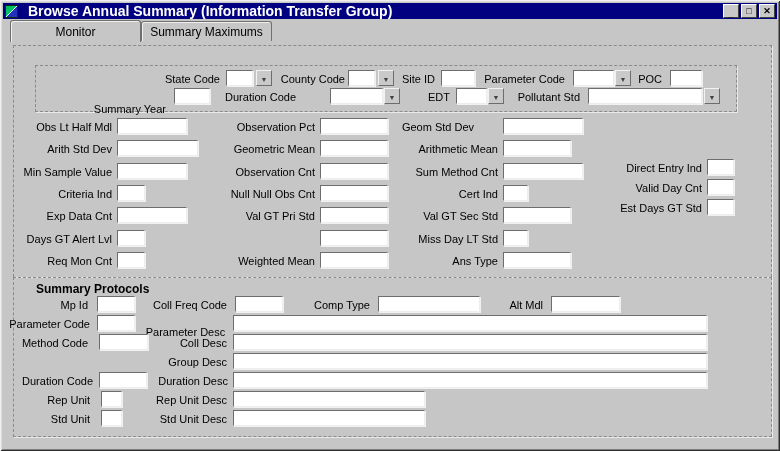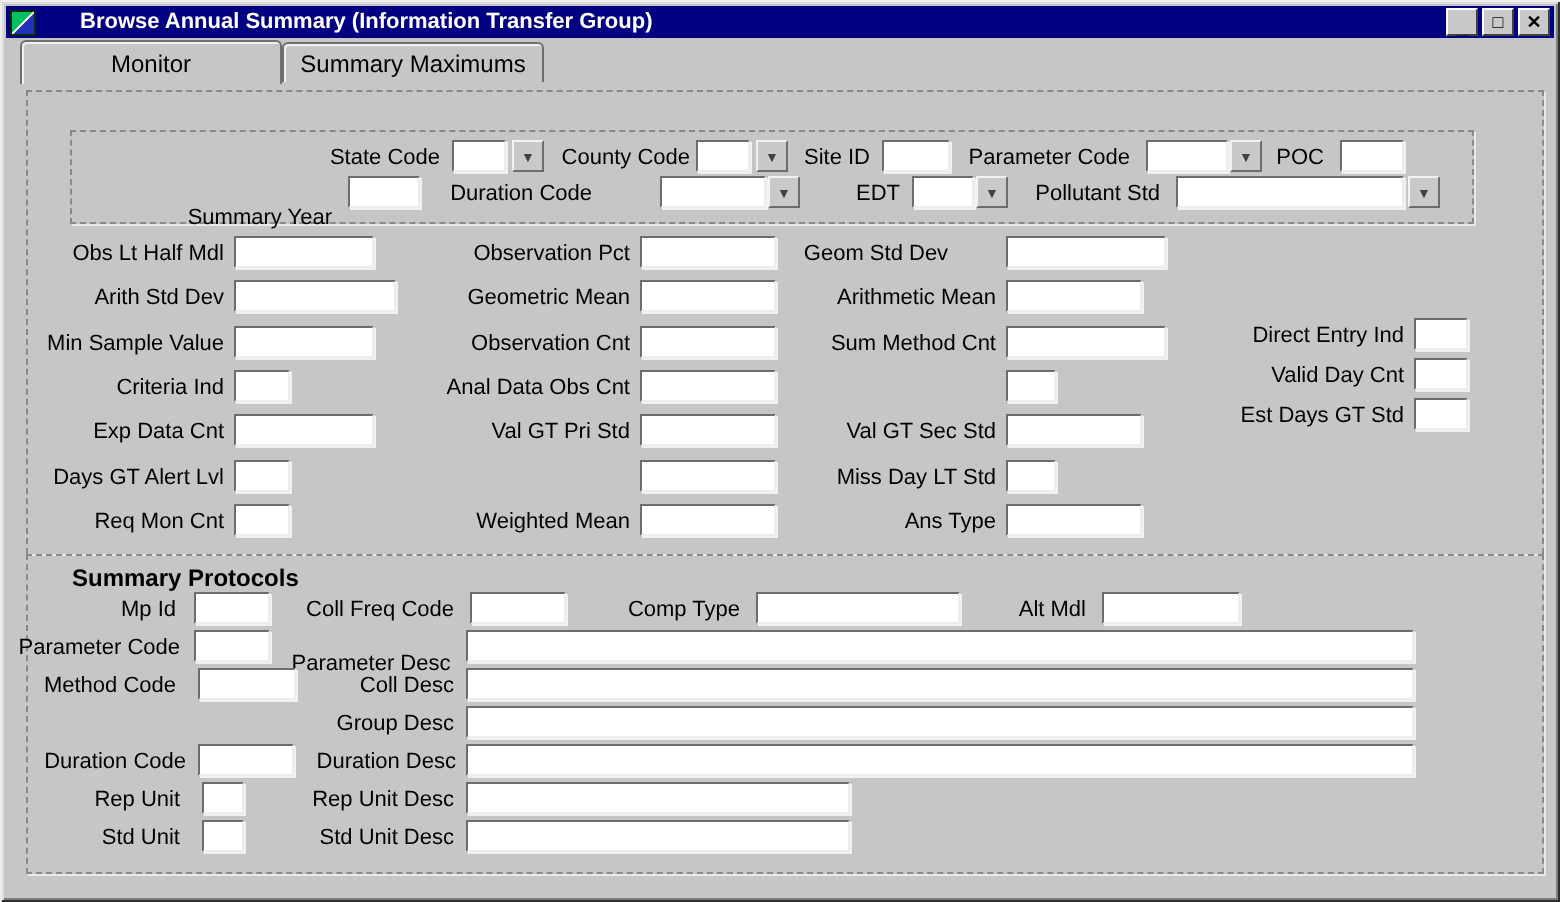--- a/index.html
+++ b/index.html
@@ -13,21 +13,21 @@
   }
   .titlebar {
     position:absolute; left:3px; top:3px; width:774px; height:16px;
     background:#000080; display:flex; align-items:center; padding:0 2px;
   }
   .appicon {
     width:13px; height:13px; flex:0 0 13px;
     background:linear-gradient(135deg,#00c060 0 46%,#f5f5f5 46% 54%,#2233bb 54% 100%);
     border:1px solid #0a2a0a;
   }
-  .title { color:#fff; font-size:11px; font-weight:bold; margin-left:22px; white-space:nowrap; }
+  .title { color:#fff; font-size:14px; font-weight:bold; margin-left:10px; white-space:nowrap; }
   .wbtns { position:absolute; right:2px; top:1px; display:flex; gap:2px; }
   .wbtn {
     width:16px; height:14px; background:#c9c9c9; border:1px solid;
     border-color:#ffffff #404040 #404040 #ffffff;
     font-family:"Liberation Sans",sans-serif; font-size:9px; font-weight:bold; color:#000;
     display:flex; align-items:center; justify-content:center; line-height:1; cursor:default; padding:0;
   }
   .wbtn.min span { transform:translateY(3px); }
   .tab {
     position:absolute; top:21px; height:20px; background:#c6c6c6;
@@ -151,34 +151,35 @@
   <input class="tb" style="left: 117px; top: 230px; width: 28px;" value="">
   <div class="lbl" style="left:8px;top:255px;width:104px;">Req Mon Cnt</div>
   <input class="tb" style="left: 117px; top: 252px; width: 28px;" value="">
 
   <div class="lbl" style="left:188px;top:121px;width:127px;">Observation Pct</div>
   <input class="tb" style="left: 320px; top: 118px; width: 68px;" value="">
   <div class="lbl" style="left:188px;top:143px;width:127px;">Geometric Mean</div>
   <input class="tb" style="left: 320px; top: 140px; width: 68px;" value="">
   <div class="lbl" style="left:188px;top:166px;width:127px;">Observation Cnt</div>
   <input class="tb" style="left: 320px; top: 163px; width: 68px;" value="">
-  <div class="lbl" style="left:188px;top:188px;width:127px;">Anal Data Obs Cnt</div>
+  <div class="lbl" style="left:188px;top:188px;width:127px;">Null Null Obs Cnt</div>
   <input class="tb" style="left: 320px; top: 185px; width: 68px;" value="">
   <div class="lbl" style="left:188px;top:210px;width:127px;">Val GT Pri Std</div>
   <input class="tb" style="left: 320px; top: 207px; width: 68px;" value="">
   <input class="tb" style="left: 320px; top: 230px; width: 68px;" value="">
   <div class="lbl" style="left:188px;top:255px;width:127px;">Weighted Mean</div>
   <input class="tb" style="left: 320px; top: 252px; width: 68px;" value="">
 
   <div class="lbl" style="left:378px;top:121px;width:120px;text-align:center;">Geom Std Dev</div>
   <input class="tb" style="left: 503px; top: 118px; width: 80px;" value="">
   <div class="lbl" style="left:378px;top:143px;width:120px;">Arithmetic Mean</div>
   <input class="tb" style="left: 503px; top: 140px; width: 68px;" value="">
   <div class="lbl" style="left:378px;top:166px;width:120px;">Sum Method Cnt</div>
   <input class="tb" style="left: 503px; top: 163px; width: 80px;" value="">
+  <div class="lbl" style="left:378px;top:188px;width:120px;">Cert Ind</div>
   <input class="tb" style="left: 503px; top: 185px; width: 25px;" value="">
   <div class="lbl" style="left:378px;top:210px;width:120px;">Val GT Sec Std</div>
   <input class="tb" style="left: 503px; top: 207px; width: 68px;" value="">
   <div class="lbl" style="left:378px;top:233px;width:120px;">Miss Day LT Std</div>
   <input class="tb" style="left: 503px; top: 230px; width: 25px;" value="">
   <div class="lbl" style="left:378px;top:255px;width:120px;">Ans Type</div>
   <input class="tb" style="left: 503px; top: 252px; width: 68px;" value="">
 
   <div class="lbl" style="left:586px;top:162px;width:116px;">Direct Entry Ind</div>
   <input class="tb" style="left: 707px; top: 159px; width: 27px;" value="">

